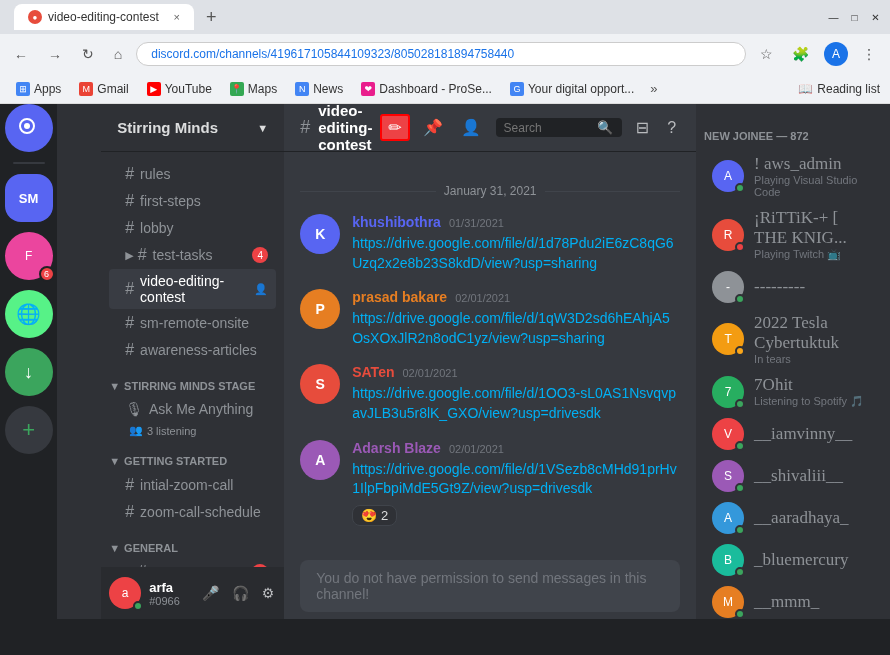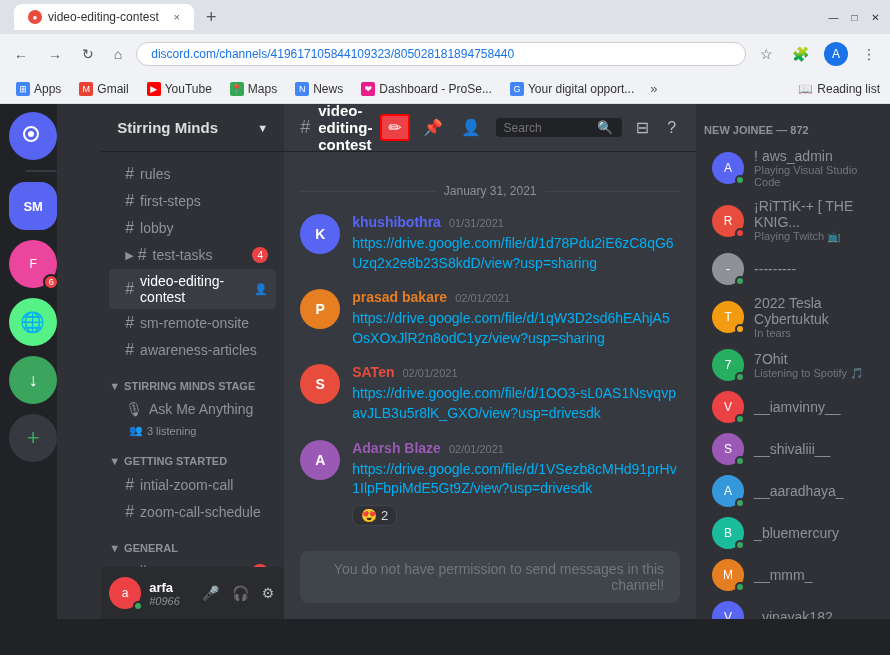--- a/index.html
+++ b/index.html
@@ -19,21 +19,21 @@
     .bookmarks-bar { background: #f0f2f5; height: 30px; display: flex; align-items: center; padding: 0 10px; gap: 6px; border-bottom: 1px solid #ddd; overflow: hidden; }
     .bookmark-item { display: flex; align-items: center; gap: 4px; font-size: 12px; color: #333; cursor: pointer; padding: 2px 6px; border-radius: 4px; white-space: nowrap; }
     .bm-icon { width: 14px; height: 14px; border-radius: 2px; display: flex; align-items: center; justify-content: center; font-size: 9px; color: white; }
     .bm-more { font-size: 13px; color: #555; padding: 0 4px; cursor: pointer; }
     .reading-list-btn { margin-left: auto; display: flex; align-items: center; gap: 4px; font-size: 12px; color: #333; cursor: pointer; }
 
     
     .discord { display: flex; height: 515px; }
 
     
-    .server-sidebar { width: 72px; background: #202225; display: flex; flex-direction: column; align-items: flex-end; padding: 8px 0; gap: 10px; overflow-y: auto; }
+    .server-sidebar { width: 72px; background: #202225; display: flex; flex-direction: column; align-items: center; padding: 0 0; gap: 10px; overflow-y: auto; }
     .server-icon { width: 48px; height: 48px; border-radius: 50%; display: flex; align-items: center; justify-content: center; font-size: 18px; cursor: pointer; transition: border-radius 0.2s; position: relative; }
     .server-icon.active { border-radius: 16px; }
     .server-icon.discord-home { background: #5865f2; color: white; }
     .server-icon.blue { background: #5865f2; color: white; font-size: 12px; font-weight: bold; }
     .server-icon.pink { background: #eb459e; color: white; font-size: 12px; }
     .server-icon.teal { background: #57f287; color: #36393f; font-size: 12px; }
     .server-icon.green-dl { background: #3ba55d; color: white; font-size: 18px; }
     .server-icon.add { background: #36393f; color: #3ba55d; font-size: 22px; }
     .notification-badge { position: absolute; bottom: -2px; right: -2px; background: #ed4245; color: white; border-radius: 50%; width: 16px; height: 16px; font-size: 9px; display: flex; align-items: center; justify-content: center; border: 2px solid #202225; }
     .server-divider { width: 32px; height: 2px; background: #36393f; border-radius: 1px; }
@@ -49,21 +49,21 @@
     .channel-item .ch-prefix { color: #8e9297; margin-right: 6px; font-size: 16px; }
     .channel-item .badge { background: #ed4245; color: white; border-radius: 50%; width: 16px; height: 16px; font-size: 10px; display: flex; align-items: center; justify-content: center; margin-left: auto; }
     .channel-item .user-icon { margin-left: auto; font-size: 11px; }
     .stage-item { display: flex; align-items: center; padding: 4px 8px 4px 16px; border-radius: 4px; margin: 1px 8px; cursor: pointer; color: #8e9297; font-size: 14px; }
     .stage-listening { font-size: 11px; color: #8e9297; padding: 2px 8px 2px 28px; display: flex; align-items: center; gap: 4px; }
     .user-area { height: 52px; background: #292b2f; display: flex; align-items: center; padding: 0 8px; gap: 8px; }
     .user-avatar-small { width: 32px; height: 32px; border-radius: 50%; background: #ed4245; display: flex; align-items: center; justify-content: center; font-size: 12px; color: white; position: relative; }
     .user-status { position: absolute; bottom: -2px; right: -2px; width: 10px; height: 10px; border-radius: 50%; background: #3ba55d; border: 2px solid #292b2f; }
     .user-info { flex: 1; }
     .user-name { font-size: 13px; font-weight: 600; color: #fff; }
-    .user-disc { font-size: 11px; color: #8e9297; font-style: italic; }
+    .user-disc { font-size: 11px; color: #8e9297; }
     .user-action-btn { background: none; border: none; color: #b9bbbe; cursor: pointer; font-size: 14px; padding: 2px; }
 
     
     .main-chat { flex: 1; display: flex; flex-direction: column; background: #36393f; }
     .chat-header { height: 48px; background: #36393f; display: flex; align-items: center; padding: 0 16px; border-bottom: 1px solid #202225; gap: 8px; }
     .chat-title { font-weight: 700; font-size: 15px; color: #fff; }
     .chat-header-icons { margin-left: auto; display: flex; align-items: center; gap: 10px; color: #b9bbbe; }
     .header-icon-btn { background: none; border: none; color: #b9bbbe; cursor: pointer; font-size: 16px; padding: 2px 4px; }
     .header-icon-btn.active-edit { background: #ed4245; color: white; border-radius: 3px; padding: 2px 6px; }
     .search-box { display: flex; align-items: center; background: #202225; border-radius: 4px; padding: 2px 8px; gap: 4px; }
@@ -73,33 +73,33 @@
     .date-divider::before, .date-divider::after { content: ''; flex: 1; height: 1px; background: #40444b; }
     .message { display: flex; gap: 12px; margin-bottom: 16px; }
     .msg-avatar { width: 40px; height: 40px; border-radius: 50%; flex-shrink: 0; display: flex; align-items: center; justify-content: center; font-size: 14px; font-weight: bold; color: white; }
     .msg-content { flex: 1; }
     .msg-header { display: flex; align-items: baseline; gap: 8px; margin-bottom: 4px; }
     .msg-author { font-weight: 600; font-size: 14px; }
     .msg-time { font-size: 11px; color: #72767d; }
     .msg-text { font-size: 14px; color: #dcddde; line-height: 1.4; }
     .msg-link { color: #00b0f4; text-decoration: none; word-break: break-all; }
     .msg-reaction { display: inline-flex; align-items: center; gap: 4px; background: #2f3136; border: 1px solid #40444b; border-radius: 8px; padding: 2px 8px; margin-top: 6px; font-size: 13px; cursor: pointer; }
-    .chat-input-area { padding: 0 16px 16px; text-align: right; }
+    .chat-input-area { padding: 0 16px 7px; }
     .chat-input { background: #40444b; border-radius: 8px; padding: 10px 16px; color: #72767d; font-size: 14px; }
 
     
-    .members-sidebar { width: 240px; background: #2f3136; overflow-y: auto; padding: 8px 8px; }
+    .members-sidebar { width: 240px; background: #2f3136; overflow-y: auto; padding: 14px 8px; }
     .members-category { font-size: 11px; font-weight: 700; color: #8e9297; text-transform: uppercase; margin-bottom: 8px; margin-top: 12px; }
     .member-item { display: flex; align-items: center; gap: 10px; padding: 4px 8px; border-radius: 4px; cursor: pointer; margin-bottom: 2px; }
     .member-avatar { width: 32px; height: 32px; border-radius: 50%; display: flex; align-items: center; justify-content: center; font-size: 12px; color: white; flex-shrink: 0; position: relative; }
     .member-status-dot { position: absolute; bottom: -1px; right: -1px; width: 10px; height: 10px; border-radius: 50%; border: 2px solid #2f3136; }
     .member-status-dot.online { background: #3ba55d; }
     .member-status-dot.dnd { background: #ed4245; }
     .member-status-dot.idle { background: #faa61a; }
-    .member-name { font-size: 14px; color: #8e9297; }
+    .member-name { font-size: 17px; color: #8e9297; font-family: Liberation Serif, serif; }
     .member-sub { font-size: 11px; color: #72767d; }
   </style>
 </head>
 <body>
 
 <div>
 
   <div class="browser-chrome">
     <div class="browser-controls">
     </div>

